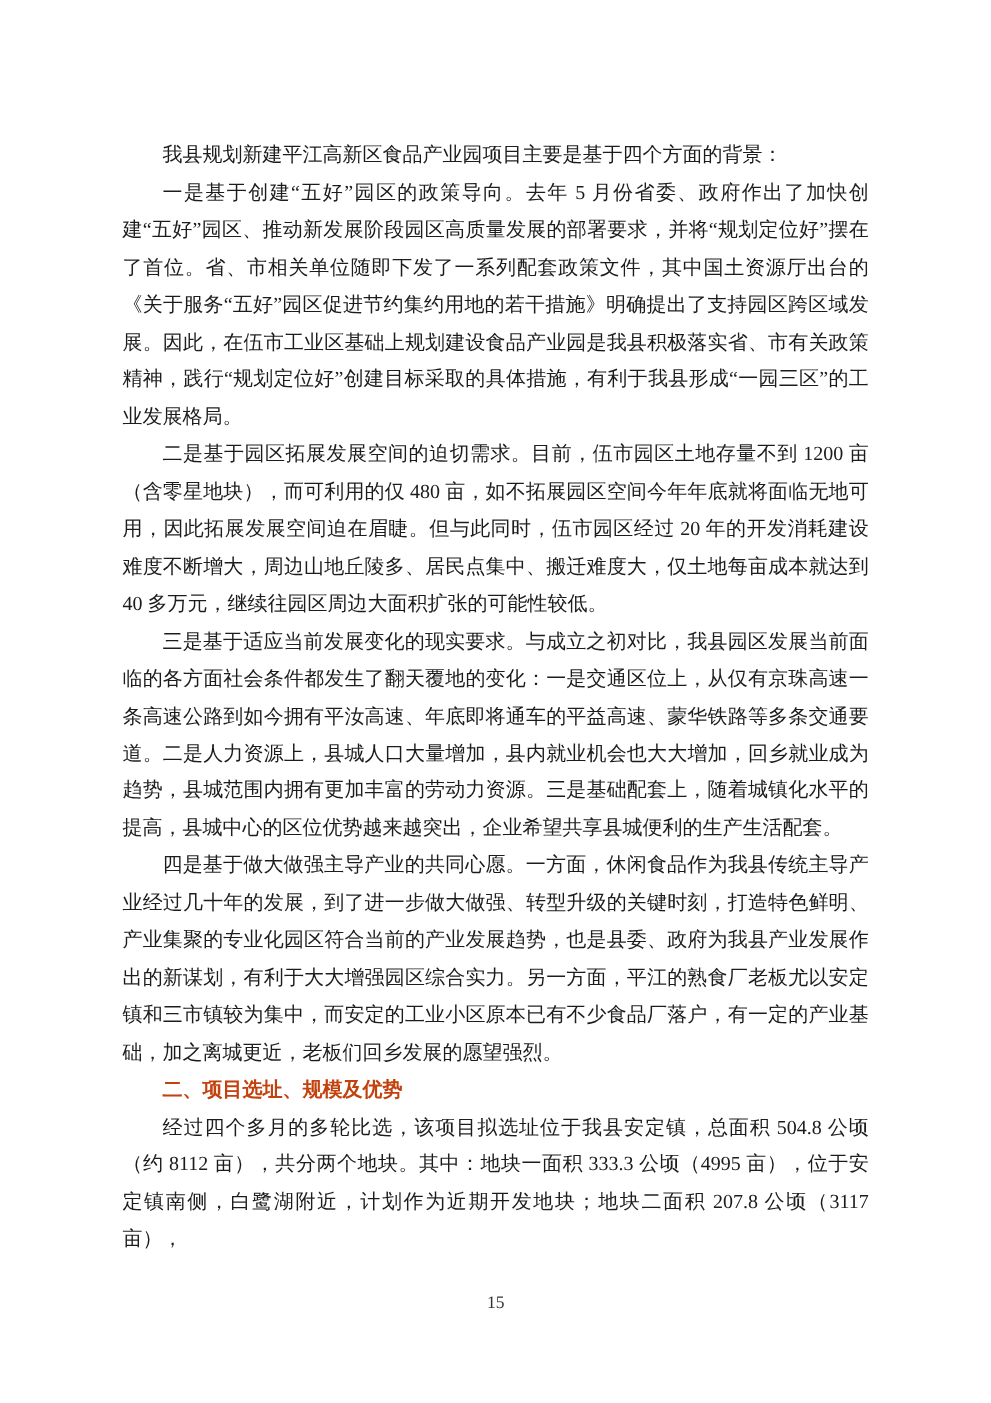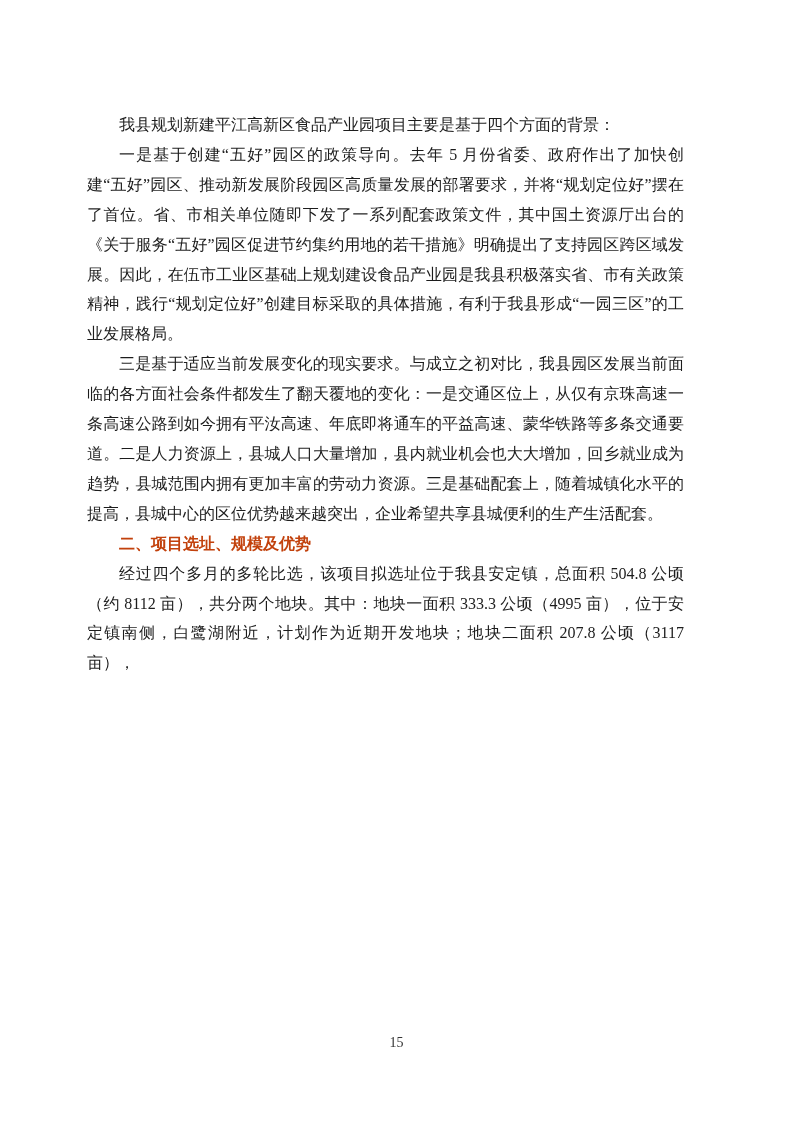--- a/index.html
+++ b/index.html
@@ -10,21 +10,21 @@
   .page {
     position: relative;
     width: 793px;
     height: 1122px;
     background: #ffffff;
     overflow: hidden;
     color: #1c1c1c;
   }
   .content {
     position: absolute;
-    left: 87px;
+    left: 98px;
     top: 110px;
     width: 597px;
   }
   p.body {
     margin: 0;
     padding: 0;
     font-family: "Liberation Serif", "DejaVu Serif", serif;
     font-size: 16px;
     line-height: 29.9px;
     text-align: justify;
@@ -56,18 +56,20 @@
     color: #333333;
   }
 </style>
 </head>
 <body>
 
 <div class="page">
   <div class="content" id="document-body">
       <p class="body"><span class="run">我县规划新建平江高新区食品产业园项目主要是基于四个方面的背景：</span></p>
       <p class="body"><span class="run bold">一是基于创建“五好”园区的政策导向。</span><span class="run">去年 5 月份省委、政府作出了加快创建“五好”园区、推动新发展阶段园区高质量发展的部署要求，并将“规划定位好”摆在了首位。省、市相关单位随即下发了一系列配套政策文件，其中国土资源厅出台的《关于服务“五好”园区促进节约集约用地的若干措施》明确提出了支持园区跨区域发展。因此，在伍市工业区基础上规划建设食品产业园是我县积极落实省、市有关政策精神，践行“规划定位好”创建目标采取的具体措施，有利于我县形成“一园三区”的工业发展格局。</span></p>
+      <p class="body"><span class="run bold">二是基于园区拓展发展空间的迫切需求。</span><span class="run">目前，伍市园区土地存量不到 1200 亩（含零星地块），而可利用的仅 480 亩，如不拓展园区空间今年年底就将面临无地可用，因此拓展发展空间迫在眉睫。但与此同时，伍市园区经过 20 年的开发消耗建设难度不断增大，周边山地丘陵多、居民点集中、搬迁难度大，仅土地每亩成本就达到 40 多万元，继续往园区周边大面积扩张的可能性较低。</span></p>
       <p class="body"><span class="run bold">三是基于适应当前发展变化的现实要求。</span><span class="run">与成立之初对比，我县园区发展当前面临的各方面社会条件都发生了翻天覆地的变化：</span><span class="run bold">一是交通区位上，</span><span class="run">从仅有京珠高速一条高速公路到如今拥有平汝高速、年底即将通车的平益高速、蒙华铁路等多条交通要道。</span><span class="run bold">二是人力资源上，</span><span class="run">县城人口大量增加，县内就业机会也大大增加，回乡就业成为趋势，县城范围内拥有更加丰富的劳动力资源。</span><span class="run bold">三是基础配套上，</span><span class="run">随着城镇化水平的提高，县城中心的区位优势越来越突出，企业希望共享县城便利的生产生活配套。</span></p>
+      <p class="body"><span class="run bold">四是基于做大做强主导产业的共同心愿。</span><span class="run">一方面，休闲食品作为我县传统主导产业经过几十年的发展，到了进一步做大做强、转型升级的关键时刻，打造特色鲜明、产业集聚的专业化园区符合当前的产业发展趋势，也是县委、政府为我县产业发展作出的新谋划，有利于大大增强园区综合实力。另一方面，平江的熟食厂老板尤以安定镇和三市镇较为集中，而安定的工业小区原本已有不少食品厂落户，有一定的产业基础，加之离城更近，老板们回乡发展的愿望强烈。</span></p>
       <p class="heading"><span class="run bold">二、项目选址、规模及优势</span></p>
       <p class="body"><span class="run">经过四个多月的多轮比选，该项目拟选址位于我县安定镇，总面积 504.8 公顷（约 8112 亩），共分两个地块。其中：地块一面积 333.3 公顷（4995 亩），位于安定镇南侧，白鹭湖附近，计划作为近期开发地块；地块二面积 207.8 公顷（3117 亩），</span></p>
     </div>
   <div class="footer">15</div>
 </div>
 
 </body></html>

